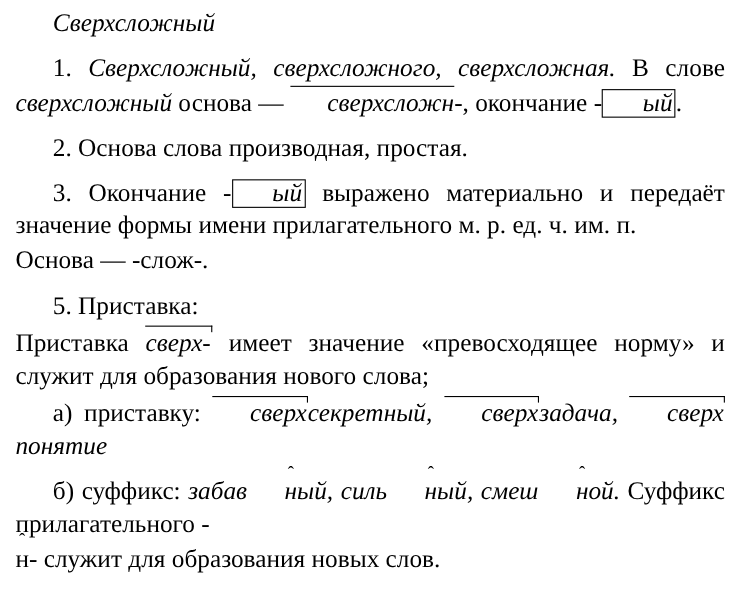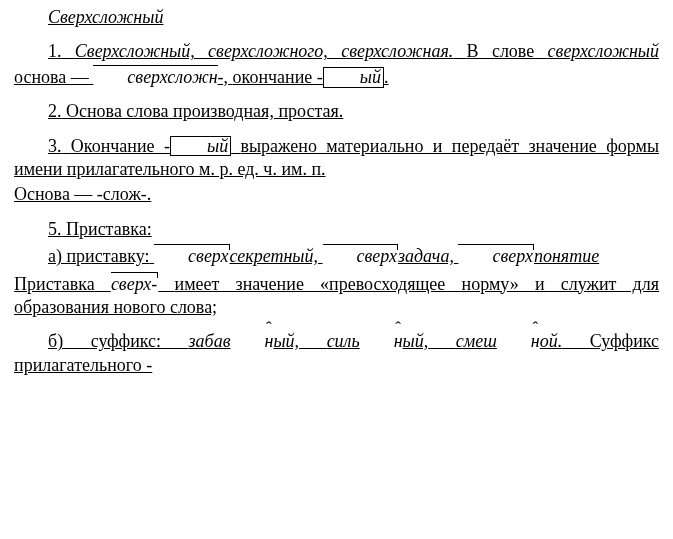--- a/index.html
+++ b/index.html
@@ -16,24 +16,23 @@
   }
   .page {
     position: relative;
     width: 673px;
     height: 539px;
     padding: 0;
     box-sizing: border-box;
   }
   .doc {
     padding: 6px 14px 0 14px;
-    font-size: 18px;
+    font-size: 23px;
     line-height: 1.30;
     text-align: justify;
-    text-decoration: underline;
   }
   .para {
     margin: 0 0 2px 0;
   }
   .indent {
     text-indent: 34px;
   }
   .noindent {
     text-indent: 0;
   }
@@ -164,35 +163,38 @@
       <span>выражено материально и передаёт значение формы имени прилагательного м. р. ед. ч. им. п.</span>
     </p>
 
     <p class="para noindent">Основа — -слож-.</p>
 
     <p class="para indent gap-top">
       <span>5.</span>
       <span>Приставка:</span>
     </p>
 
+    <p class="para noindent">
+      <span>Приставка</span>
+      <span class="prefix">сверх-</span>
+      <span>имеет значение «превосходящее норму» и служит для образования нового слова;</span>
+    </p>
     <p class="para indent">
       <span>а) приставку:</span>
       <span class="prefix">сверх</span><i>секретный,</i>
       <span class="prefix">сверх</span><i>задача,</i>
       <span class="prefix">сверх</span><i>понятие</i>
     </p>
-    <p class="para noindent">
-      <span>Приставка</span>
-      <span class="prefix">сверх-</span>
-      <span>имеет значение «превосходящее норму» и служит для образования нового слова;</span>
-    </p>
 
     <p class="para indent gap-top-sm">
       <span>б) суффикс:</span>
       <i>забав</i><span class="suf">н</span><i>ый,</i>
       <i>силь</i><span class="suf">н</span><i>ый,</i>
       <i>смеш</i><span class="suf">н</span><i>ой.</i>
       <span>Суффикс прилагательного -</span>
     </p>
+    <p class="para noindent">
+      <span class="suf roman" style="font-style:normal">н</span><span>- служит для образования новых слов.</span>
+    </p>
 
 
   </div>
 </div>
 
 </body></html>

